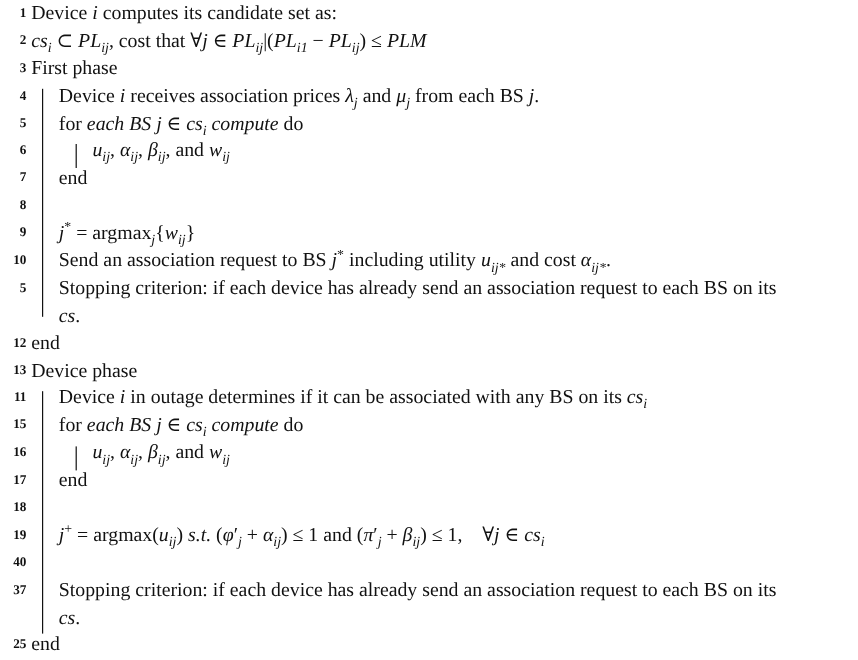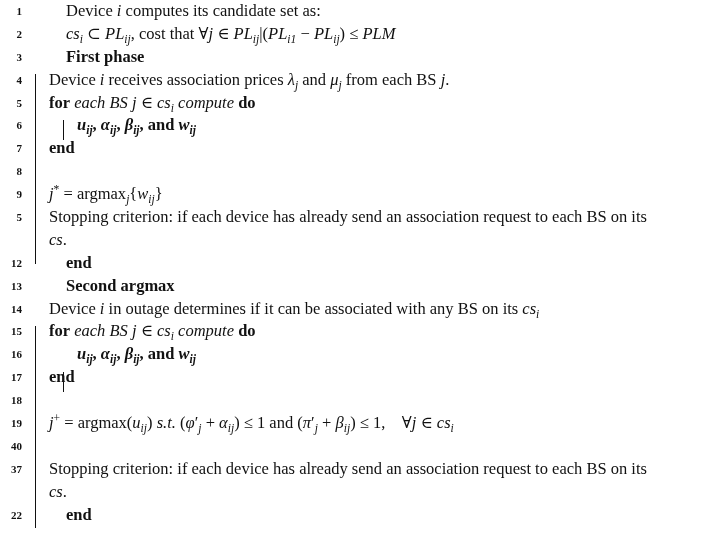--- a/index.html
+++ b/index.html
@@ -16,27 +16,27 @@
     line-height: 22.9px;
     font-family: "Liberation Serif", "DejaVu Serif", serif;
     font-size: 16.5px;
     white-space: nowrap;
   }
   .ln {
     position: absolute; left: 0; width: 22px; text-align: right;
     font-size: 11px; font-weight: bold;
   }
   .txt { position: absolute; top: 0; }
-  .lvl0 { left: 26px; margin-left: 40px; }
+  .lvl0 { left: 26px; }
   .lvl1 { left: 49px; }
-  .lvl2 { left: 77px; font-weight: bold; }
+  .lvl2 { left: 77px; }
   .bar {
     position: absolute; width: 1px; background: #111;
   }
-  b { font-weight: bold; }
+  b { font-weight: normal; }
   i, .m { font-style: italic; }
   sub, sup { font-size: 70%; line-height: 0; }
 </style>
 </head>
 <body>
 
 <div class="algo">
 
   <div class="bar" style="left:35px; top:74px; height:190px;"></div>
   <div class="bar" style="left:63px; top:120px; height:20px;"></div>
@@ -80,41 +80,45 @@
 
   <div class="row">
     <span class="ln">8</span>
   </div>
 
   <div class="row">
     <span class="ln">9</span>
     <span class="txt lvl1"><i>j</i><sup>*</sup> = <span>argmax</span><sub><i>j</i></sub>{<i>w<sub>ij</sub></i>}</span>
   </div>
 
+  <div class="row">
+    <span class="ln">10</span>
+    <span class="txt lvl1"><span>Send an association request to BS</span> <i>j</i><sup>*</sup> <span>including utility</span> <i>u<sub>ij*</sub></i> <span>and cost</span> <i>α<sub>ij*</sub></i>.</span>
+  </div>
 
   <div class="row">
     <span class="ln">5</span>
     <span class="txt lvl1"><span>Stopping criterion: if each device has already send an association request to each BS on its</span></span>
   </div>
   <div class="row">
     <span class="txt lvl1"><i>cs</i>.</span>
   </div>
 
   <div class="row">
     <span class="ln">12</span>
     <span class="txt lvl0"><b>end</b></span>
   </div>
 
   <div class="row">
     <span class="ln">13</span>
-    <span class="txt lvl0"><b>Second argmax</b></span>
+    <span class="txt lvl0"><b>Device phase</b></span>
   </div>
 
   <div class="row">
-    <span class="ln">14</span>
+    <span class="ln">11</span>
     <span class="txt lvl1"><span>Device</span> <i>i</i> <span>in outage determines if it can be associated with any BS on its</span> <i>cs<sub>i</sub></i></span>
   </div>
 
   <div class="row">
     <span class="ln">15</span>
     <span class="txt lvl1"><b>for</b> <i><span>each BS</span> j</i> ∈ <i>cs<sub>i</sub> <span>compute</span></i> <b>do</b></span>
   </div>
 
   <div class="row">
     <span class="ln">16</span>
@@ -141,16 +145,16 @@
 
   <div class="row">
     <span class="ln">37</span>
     <span class="txt lvl1"><span>Stopping criterion: if each device has already send an association request to each BS on its</span></span>
   </div>
   <div class="row">
     <span class="txt lvl1"><i>cs</i>.</span>
   </div>
 
   <div class="row">
-    <span class="ln">22</span>
+    <span class="ln">25</span>
     <span class="txt lvl0"><b>end</b></span>
   </div>
 </div>
 
 </body></html>

